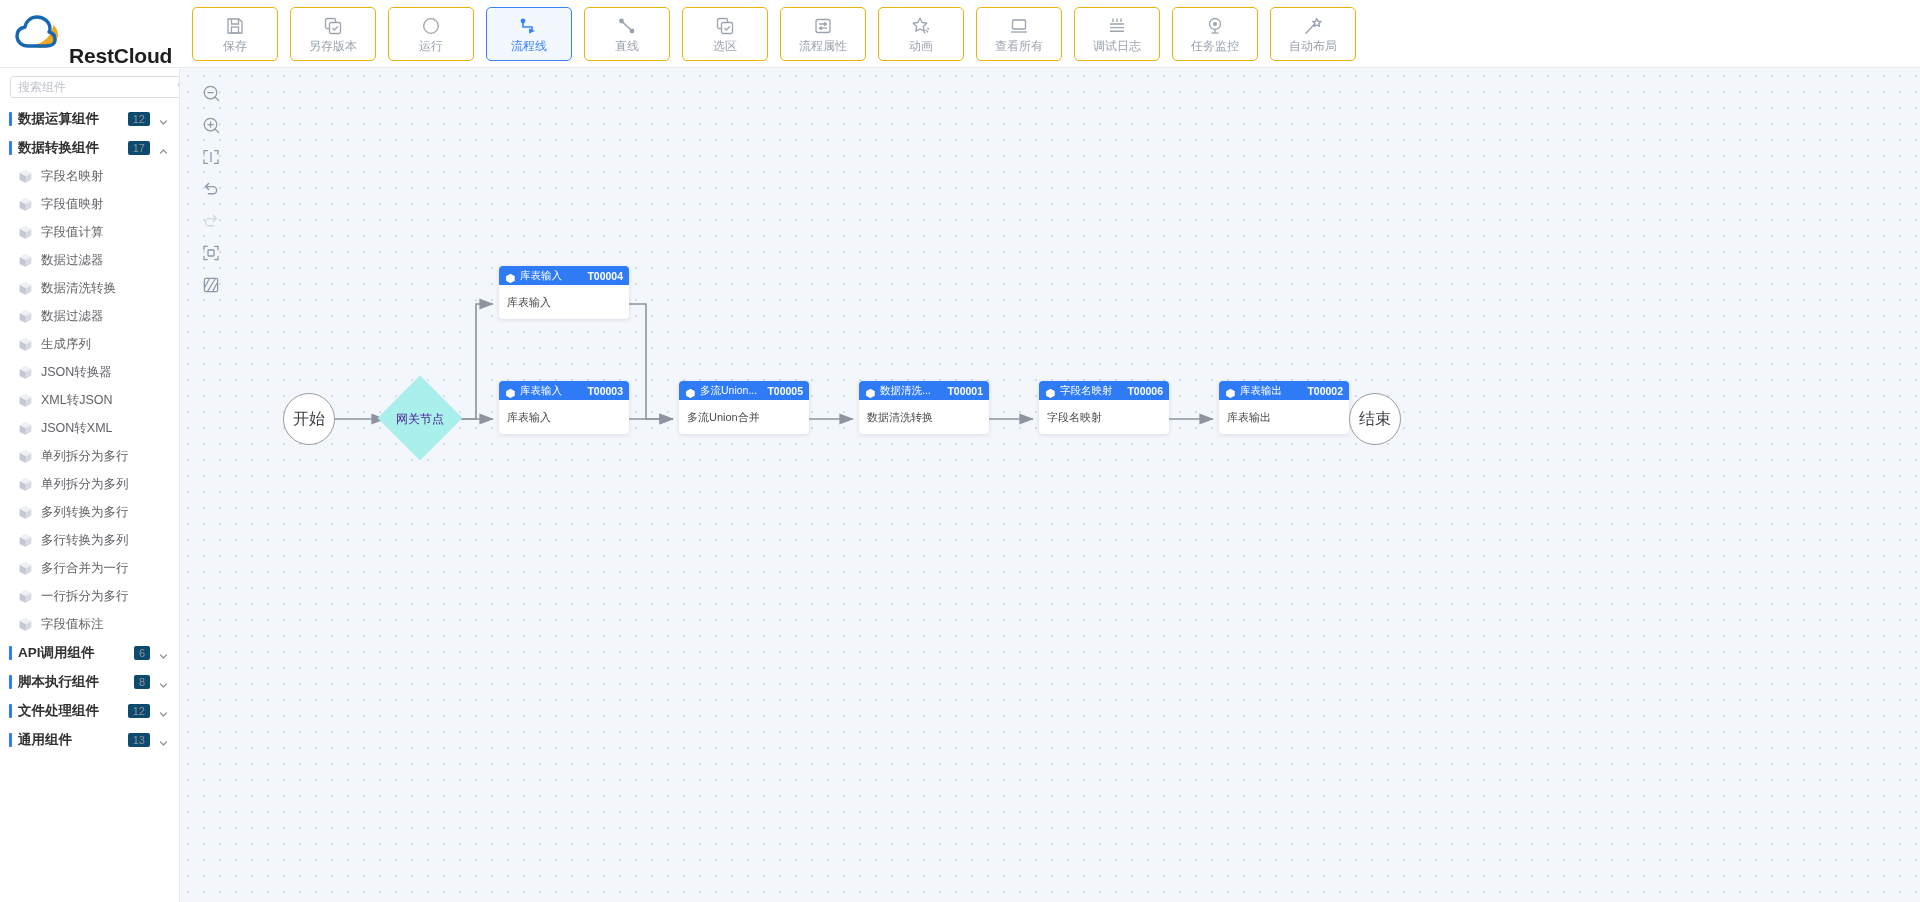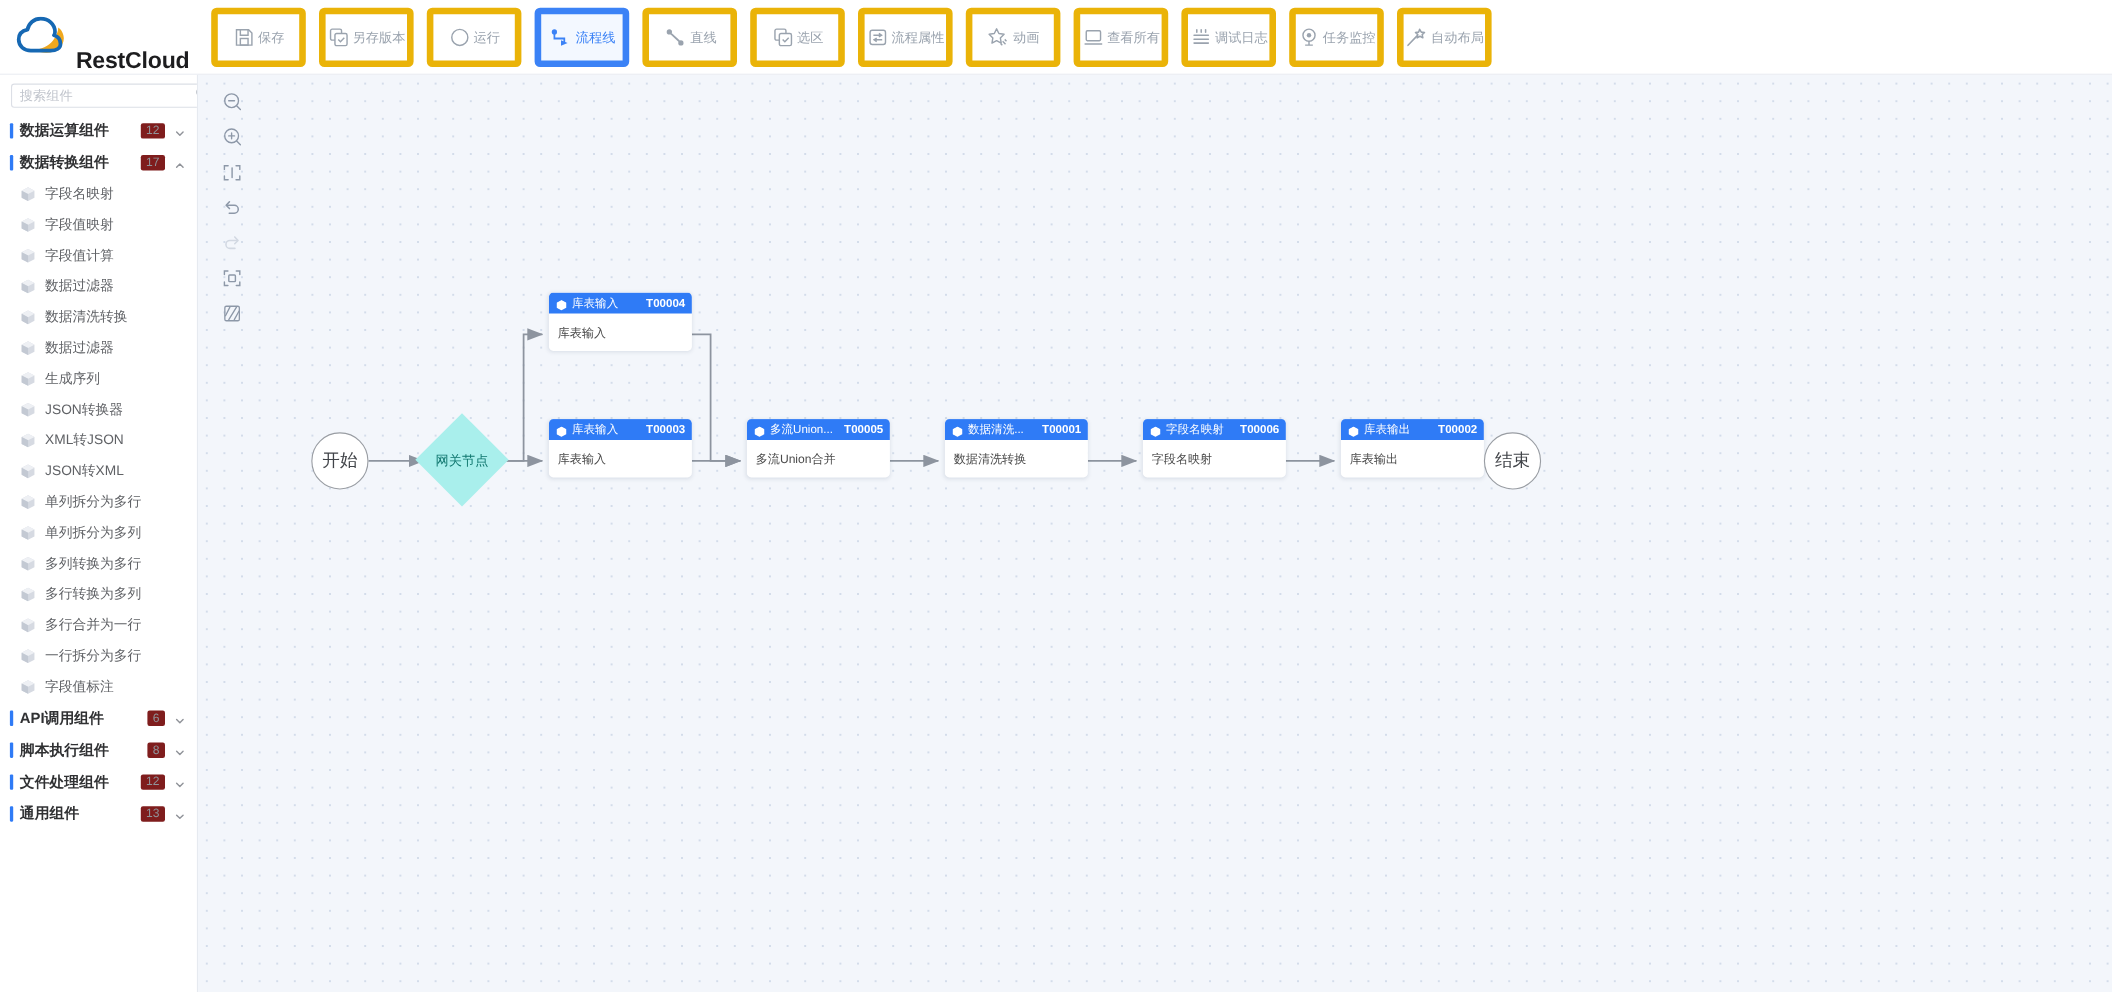--- a/index.html
+++ b/index.html
@@ -37,25 +37,25 @@
   }
   .toolbar {
     display: flex;
     align-items: center;
     gap: 12px;
     padding-left: 12px;
   }
   .tool-btn {
     width: 86px;
     height: 54px;
-    border: 6px solid #eab308;
+    border: 1px solid #eab308;
     border-radius: 5px;
     background: #fff;
     display: flex;
-    flex-direction: row;
+    flex-direction: column;
     align-items: center;
     justify-content: center;
     gap: 3px;
     cursor: pointer;
     color: #9aa3ae;
   }
   .tool-btn.active {
     border-color: #3b82f6;
     background: #f3f8ff;
     color: #3b82f6;
@@ -110,21 +110,21 @@
   }
   .cat-bar {
     width: 3px; height: 14px; background: #2f7bf6;
     border-radius: 1px; margin-right: 6px; flex:0 0 3px;
   }
   .cat-title {
     font-size: 13.5px; font-weight: bold; color: #303133;
     flex: 1; white-space: nowrap;
   }
   .cat-count {
-    font-size: 11px; color: #909399; background:#7f1d1d;
+    font-size: 11px; color: #909399; background:#0c4a6e;
     border-radius: 2px; padding: 1px 5px; margin-right: 8px;
   }
   .chev { width: 11px; height: 11px; flex:0 0 11px; color:#909399;}
   .comp-item {
     height: 28px; display: flex; align-items: center;
     padding-left: 18px; gap: 8px; cursor: pointer;
   }
   .cube { width: 15px; height: 15px; flex: 0 0 15px; }
   .comp-label { font-size: 12.5px; color: #606266; white-space: nowrap; }
   
@@ -188,21 +188,21 @@
   }
   .gateway {
     position: absolute;
     width: 60px; height: 60px;
     background: #a9efec;
     transform: rotate(45deg);
     cursor: pointer; z-index: 4;
   }
   .gateway-label {
     position: absolute;
-    font-size: 12px; color: #0f766e;
+    font-size: 12px; color: #4c1d95;
     white-space: nowrap;
     z-index: 5; pointer-events: none;
   }
   svg.edges { position:absolute; inset:0; width:100%; height:100%; z-index:2; pointer-events:none;}
 </style>
 </head>
 <body>
 
 <div class="topbar">
   <div class="brand">

